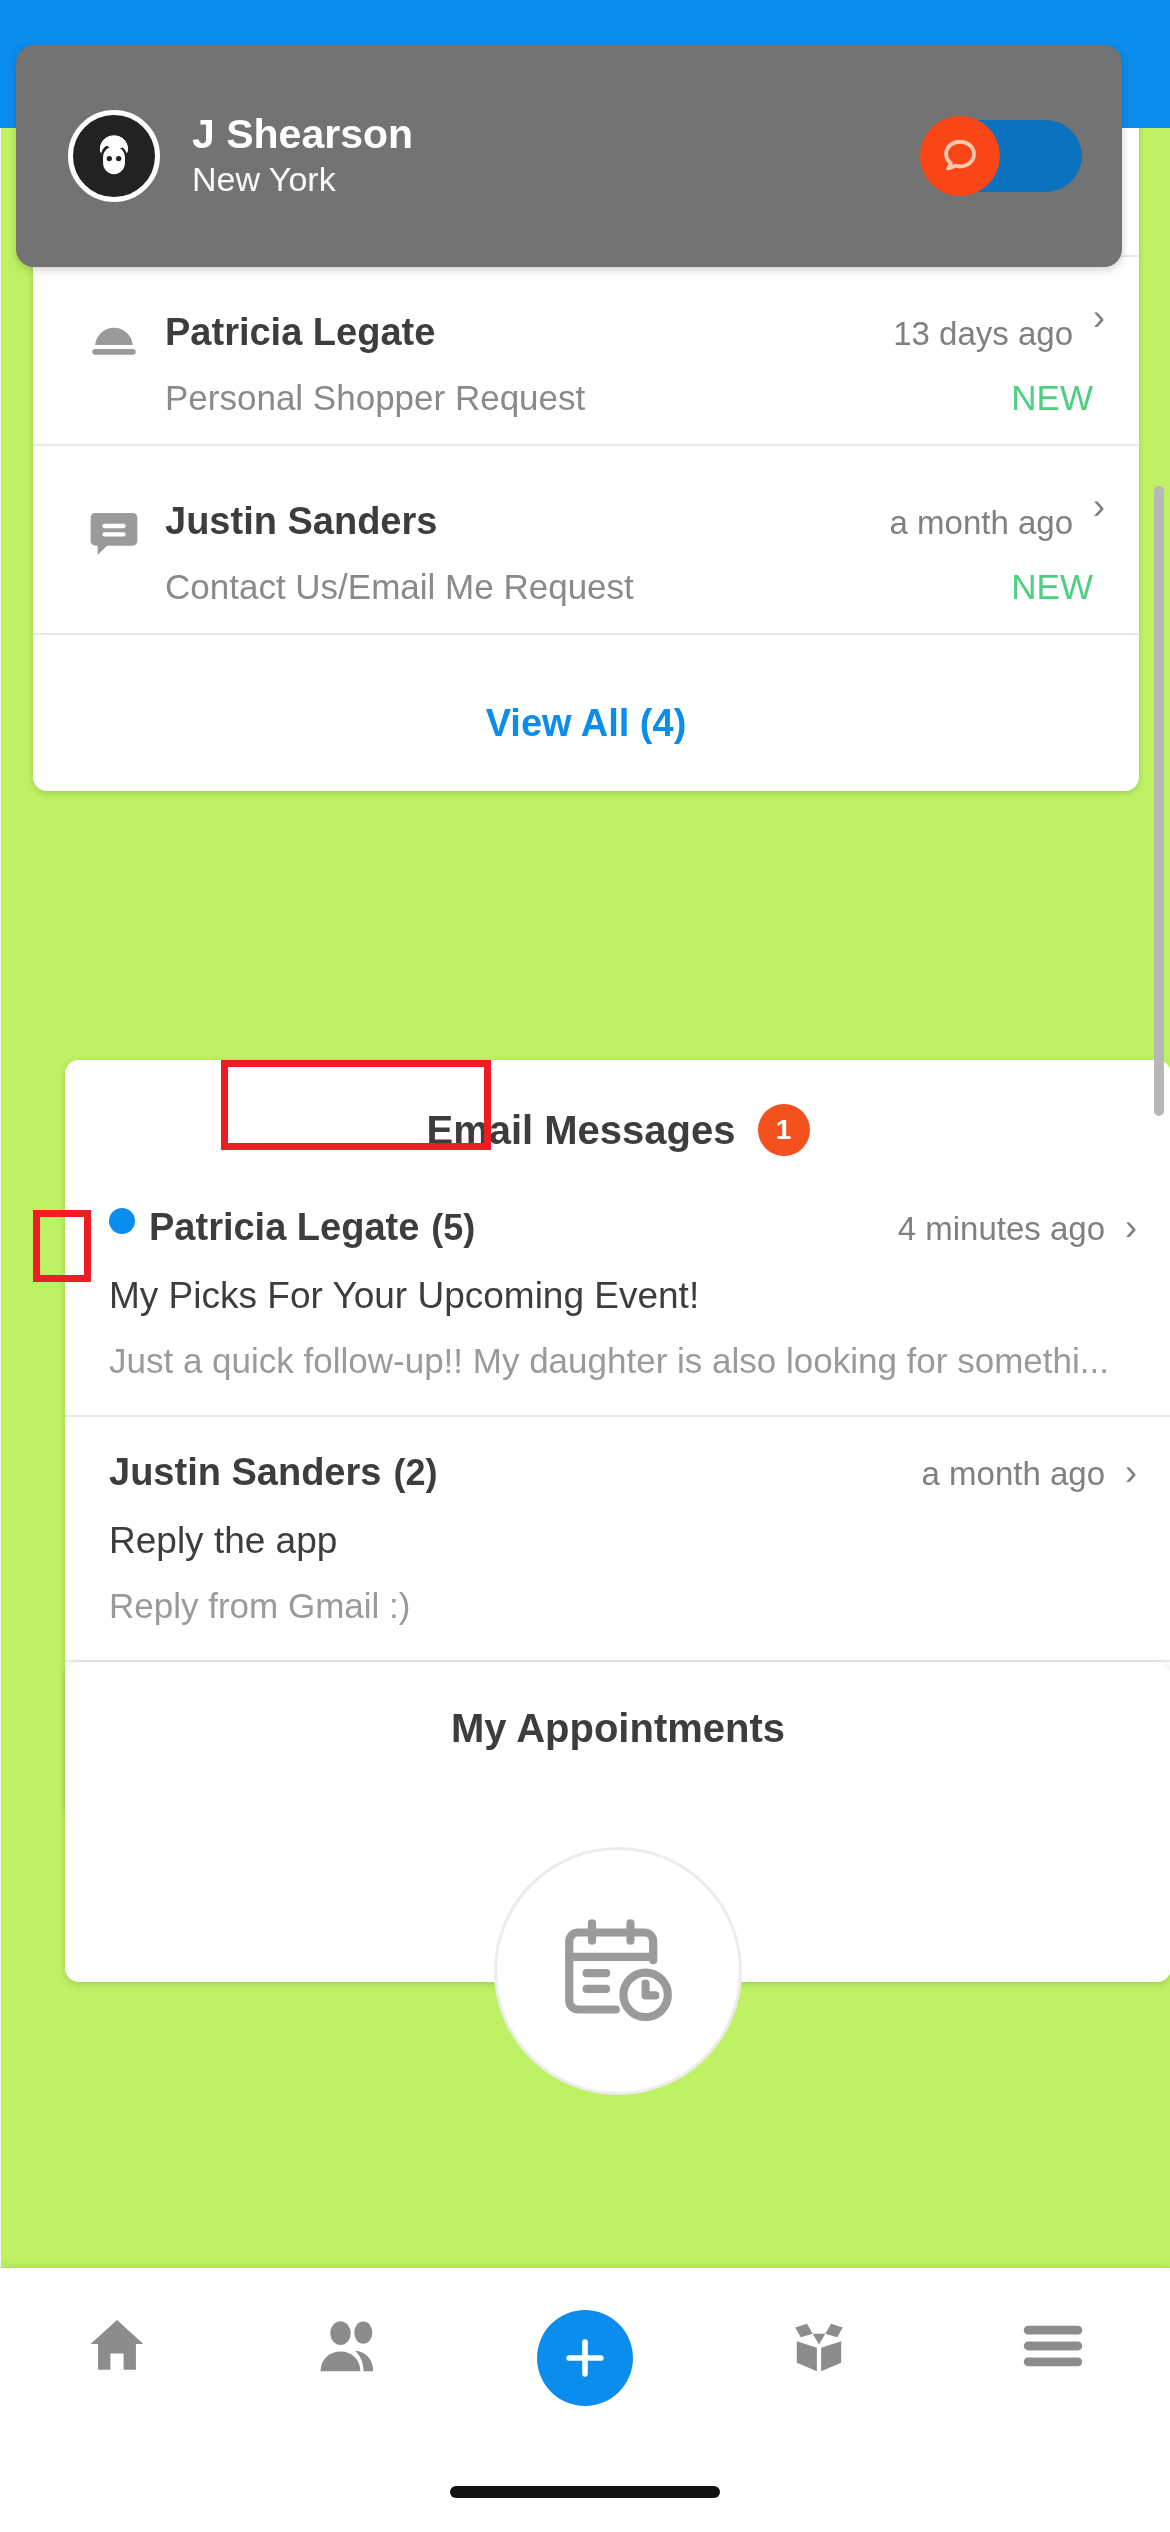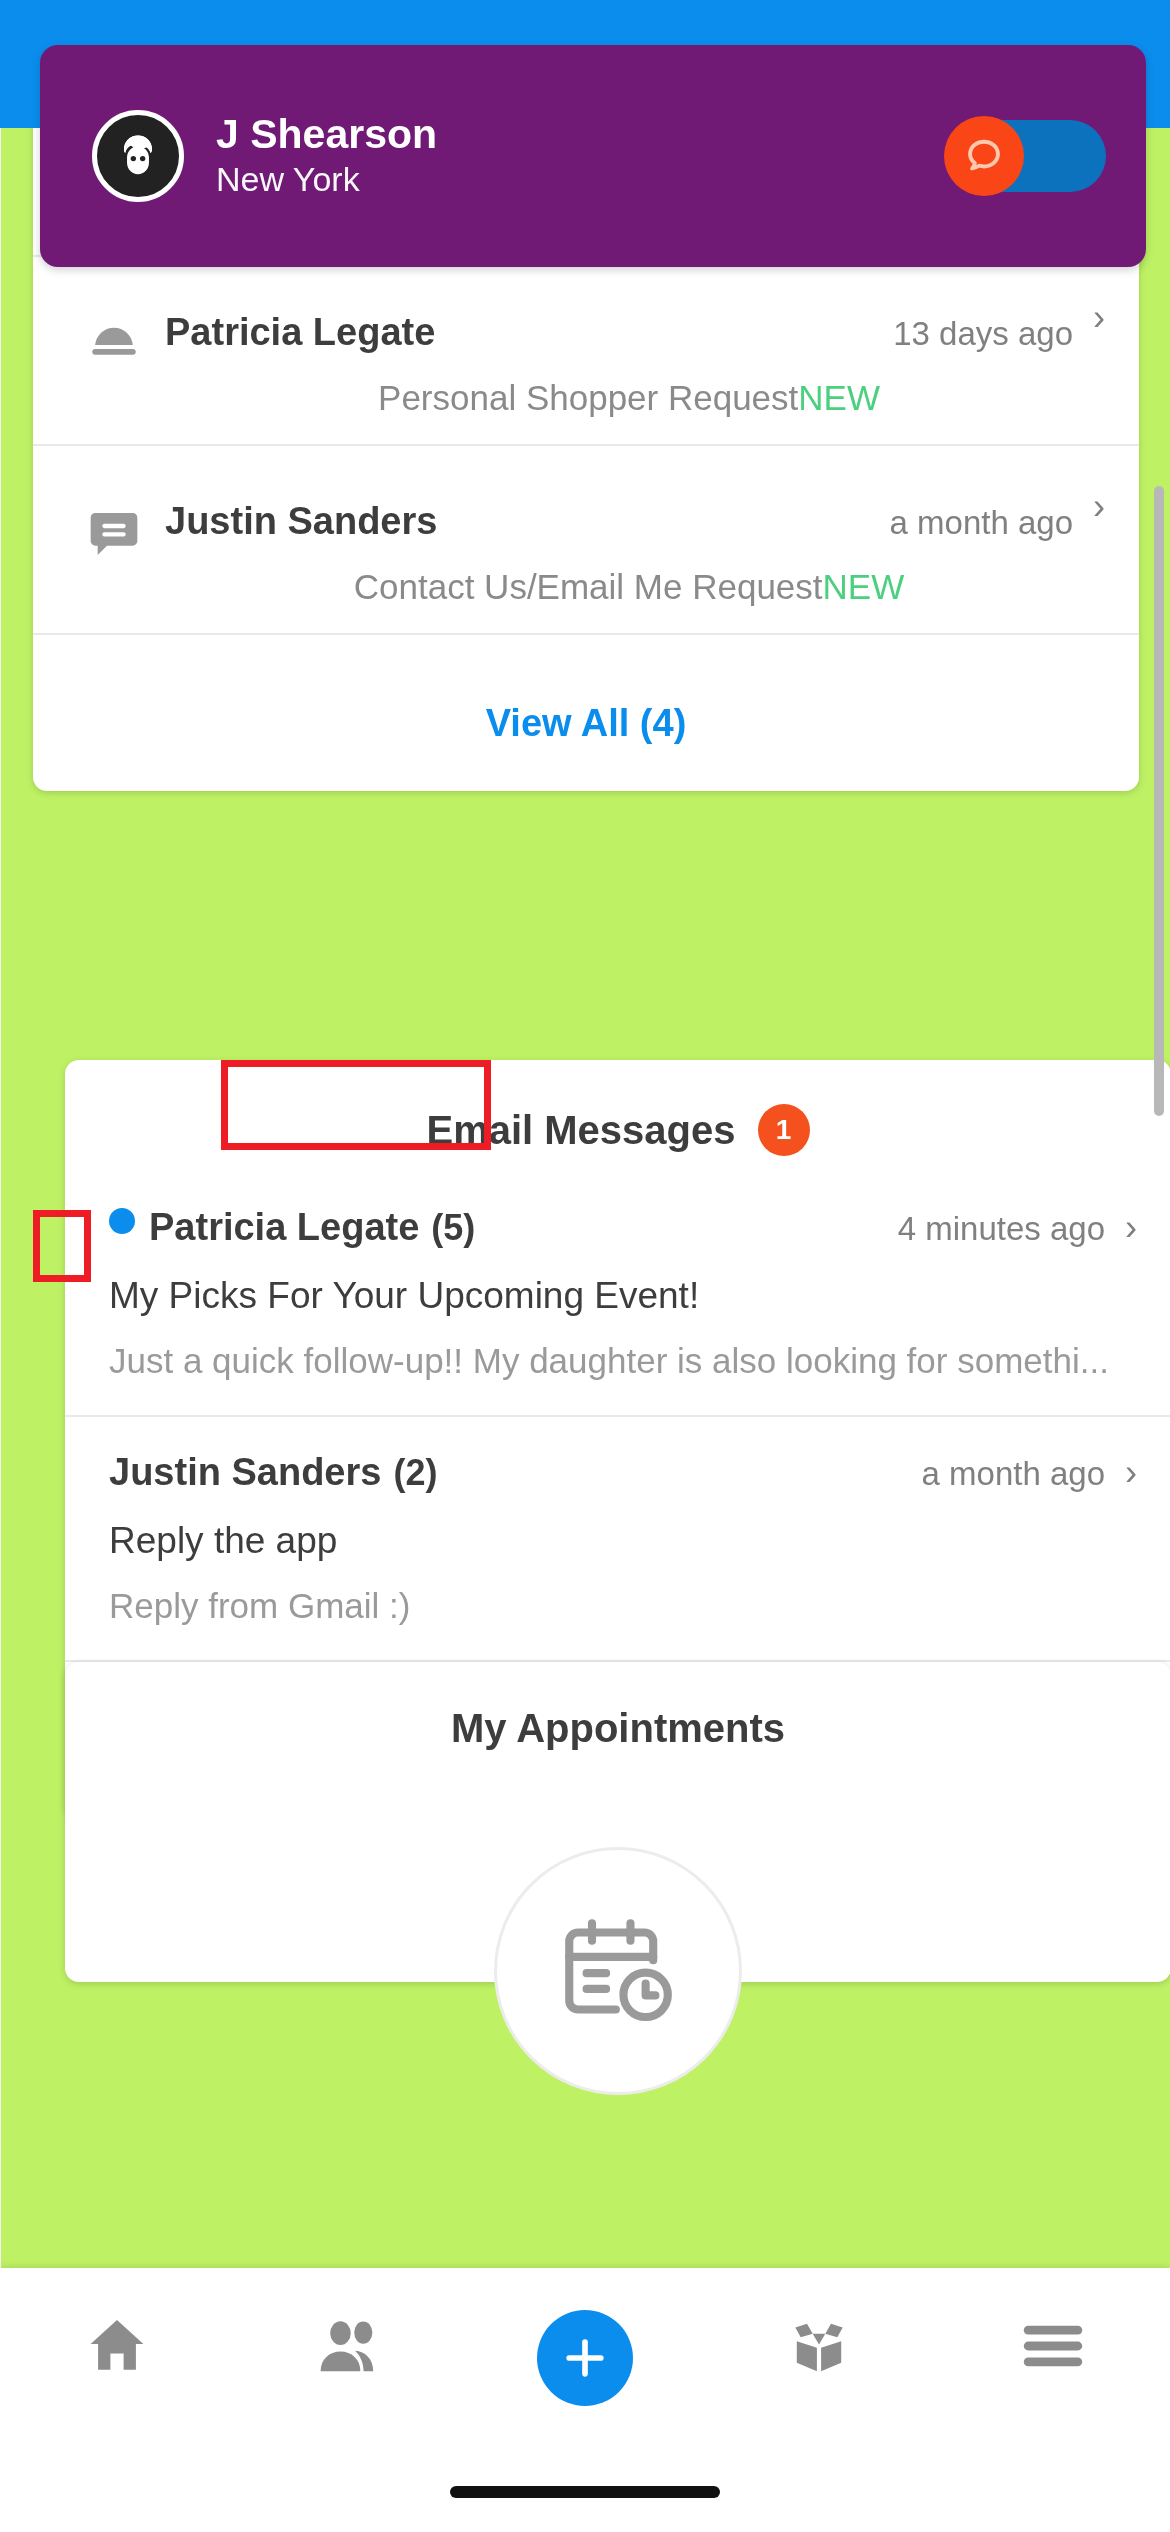--- a/index.html
+++ b/index.html
@@ -28,22 +28,22 @@
 
   .card {
     background: #ffffff;
     margin: 0 32px;
     border-radius: 14px;
     box-shadow: 0 2px 7px rgba(0,0,0,.16);
   }
 
   
   .profile-card {
-    position: absolute; top: 45px; left: 40px; width: 1106px; height: 222px;
-    background: #701a75; border-radius: 18px; z-index: 40;
+    position: absolute; top: 45px; left: 16px; width: 1106px; height: 222px;
+    background: #737373; border-radius: 18px; z-index: 40;
     display: flex; align-items: center; padding: 0 40px 0 52px;
     box-shadow: 0 3px 9px rgba(0,0,0,.18);
   }
   .avatar {
     width: 92px; height: 92px; border-radius: 50%;
     background: #222; border: 5px solid #fff;
     display: flex; align-items: center; justify-content: center;
     flex: 0 0 auto;
   }
   .profile-text { margin-left: 32px; flex: 1 1 auto; }
@@ -73,21 +73,21 @@
   }
   .notif-icon {
     width: 74px; flex: 0 0 74px; padding-top: 34px;
     display: flex; justify-content: center;
   }
   .notif-body { flex: 1 1 auto; padding-left: 14px; }
   .notif-line1 { display: flex; align-items: baseline; justify-content: space-between; }
   .notif-name { font-size: 38px; font-weight: 700; color: #3d3d3d; }
   .notif-time { font-size: 33px; color: #808080; white-space: nowrap; margin-top: 32px; }
   .chev { margin-left: 20px; color: #808080; font-size: 36px; line-height: 1; }
-  .notif-line2 { display: flex; align-items: baseline; justify-content: center; margin-top: 24px; }
+  .notif-line2 { display: flex; align-items: baseline; justify-content: space-between; margin-top: 24px; }
   .notif-desc { font-size: 35px; color: #8a8a8a; }
   .badge-new { font-size: 35px; color: #4cd080; font-weight: 400; padding-right: 12px; }
 
   .view-all {
     text-align: center; color: #0b8ded;
     font-size: 38px; font-weight: 700;
     padding: 67px 0 46px;
   }
 
   

